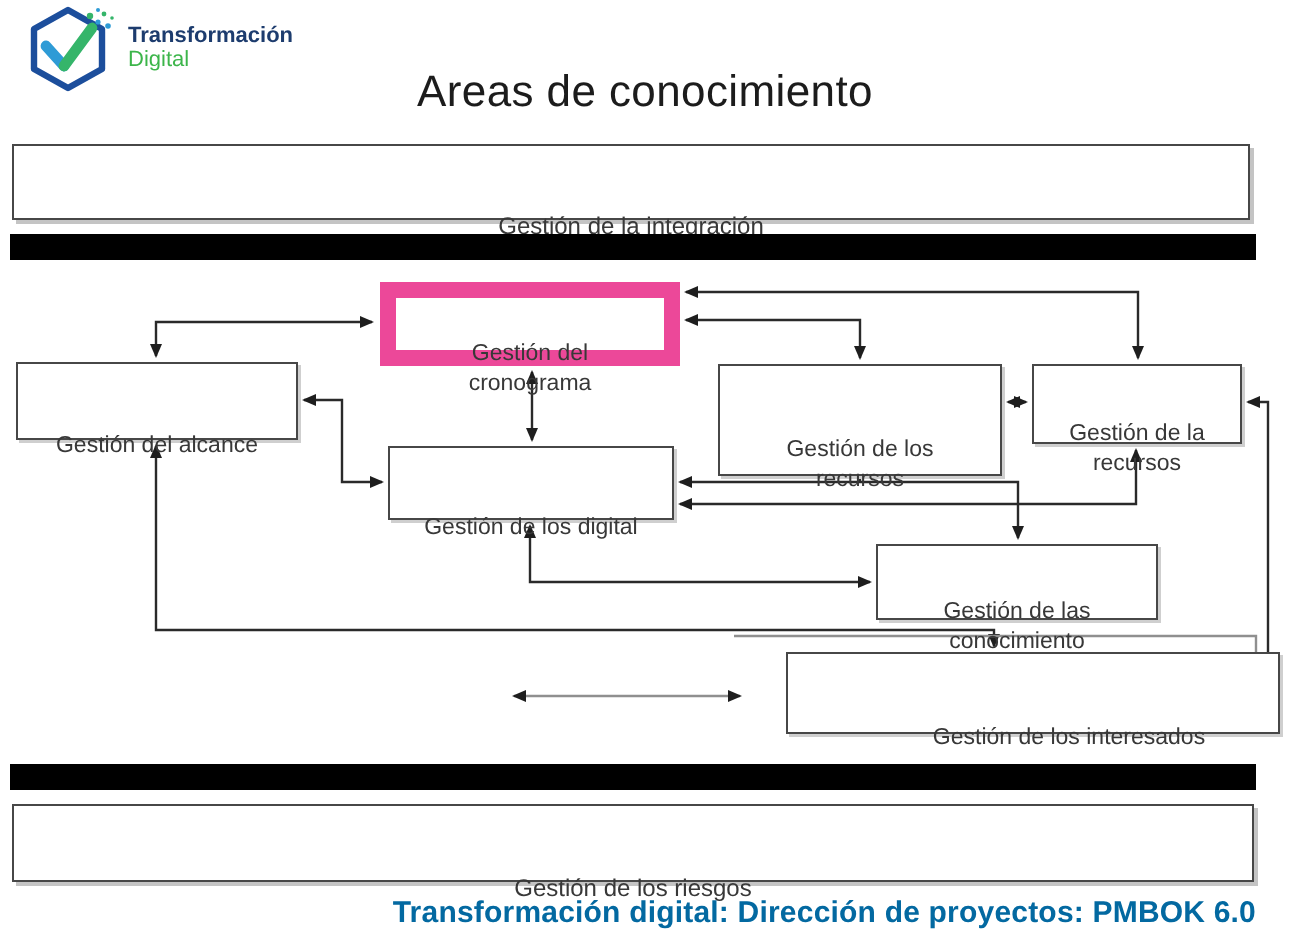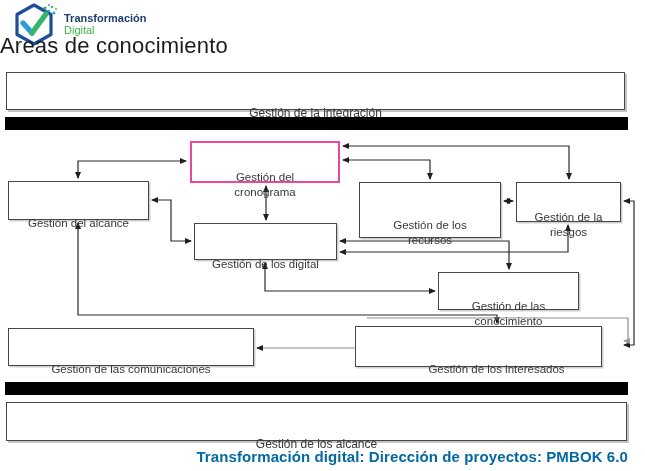--- a/index.html
+++ b/index.html
@@ -7,36 +7,36 @@
     position:relative;width:645px;height:471px;background:#ffffff;overflow:hidden;
     font-family:"Liberation Sans", sans-serif;
   }
   
   #logo{position:absolute;left:10px;top:2px;display:flex;align-items:center;gap:4px;}
   #logo .logo-text{display:flex;flex-direction:column;line-height:1.05;}
   #logo .logo-line1{font-size:11px;font-weight:bold;color:#1d3c6e;}
   #logo .logo-line2{font-size:11px;font-weight:normal;color:#3cb54a;}
   
   .title{
-    position:absolute;left:0;top:33px;width:645px;
+    position:absolute;left:0;top:33px;width:645px;text-align:center;
     font-size:22px;color:#1c1c1c;letter-spacing:0.2px;
   }
   
   .bar{position:absolute;left:5px;width:623px;height:13px;background:#000;}
   #bar-top{top:117px;}
   #bar-bottom{top:382px;}
   
   .box{
     position:absolute;background:#fff;border:1.4px solid #474747;
     display:flex;align-items:center;justify-content:center;text-align:center;
     font-size:11.5px;color:#383838;line-height:1.25;
     box-shadow:1.5px 1.5px 0 #cfcfcf;box-sizing:border-box;
   }
   .box.wide{box-shadow:2px 2px 0 #c4c4c4;font-size:12px;}
-  .box.highlight{border:2px solid #ec4899;box-shadow:none;}
+  .box.highlight{border:8px solid #ec4899;box-shadow:none;}
   .box .lbl{display:block;margin-top:45px;}
   .box .narrow{max-width:92px;}
   .box .narrow2{max-width:108px;}
   
   #connectors{position:absolute;left:0;top:0;pointer-events:none;}
   
   .footer{
     position:absolute;top:448px;right:17px;font-size:15px;font-weight:bold;color:#0369a1;
     letter-spacing:0.1px;
   }
@@ -122,38 +122,35 @@
 
   <div class="box" style="left:8px;top:181px;width:141px;height:39px;">
     <span class="lbl">Gestión del alcance</span>
   </div>
 
   <div class="box" style="left:359px;top:182px;width:142px;height:56px;">
     <span class="lbl narrow2">Gestión de los recursos</span>
   </div>
 
   <div class="box" style="left:516px;top:182px;width:105px;height:40px;">
-    <span class="lbl narrow">Gestión de la riesgos</span>
+    <span class="lbl narrow">Gestión de la recursos</span>
   </div>
 
   <div class="box" style="left:194px;top:223px;width:143px;height:37px;">
     <span class="lbl narrow2">Gestión de los digital</span>
   </div>
 
   <div class="box" style="left:438px;top:272px;width:141px;height:38px;">
     <span class="lbl narrow2">Gestión de las conocimiento</span>
   </div>
 
-  <div class="box" style="left:8px;top:328px;width:246px;height:38px;">
-    <span class="lbl">Gestión de las comunicaciones</span>
-  </div>
 
-  <div class="box" style="left:355px;top:326px;width:247px;height:41px;padding-left:36px;">
+  <div class="box" style="left:393px;top:326px;width:247px;height:41px;padding-left:36px;">
     <span class="lbl">Gestión de los interesados</span>
   </div>
 
   <div class="box wide" style="left:6px;top:402px;width:621px;height:39px;">
-    <span class="lbl">Gestión de los alcance</span>
+    <span class="lbl">Gestión de los riesgos</span>
   </div>
 
   <div class="footer">Transformación digital: Dirección de proyectos: PMBOK 6.0</div>
 
 </div>
 
 </body></html>

